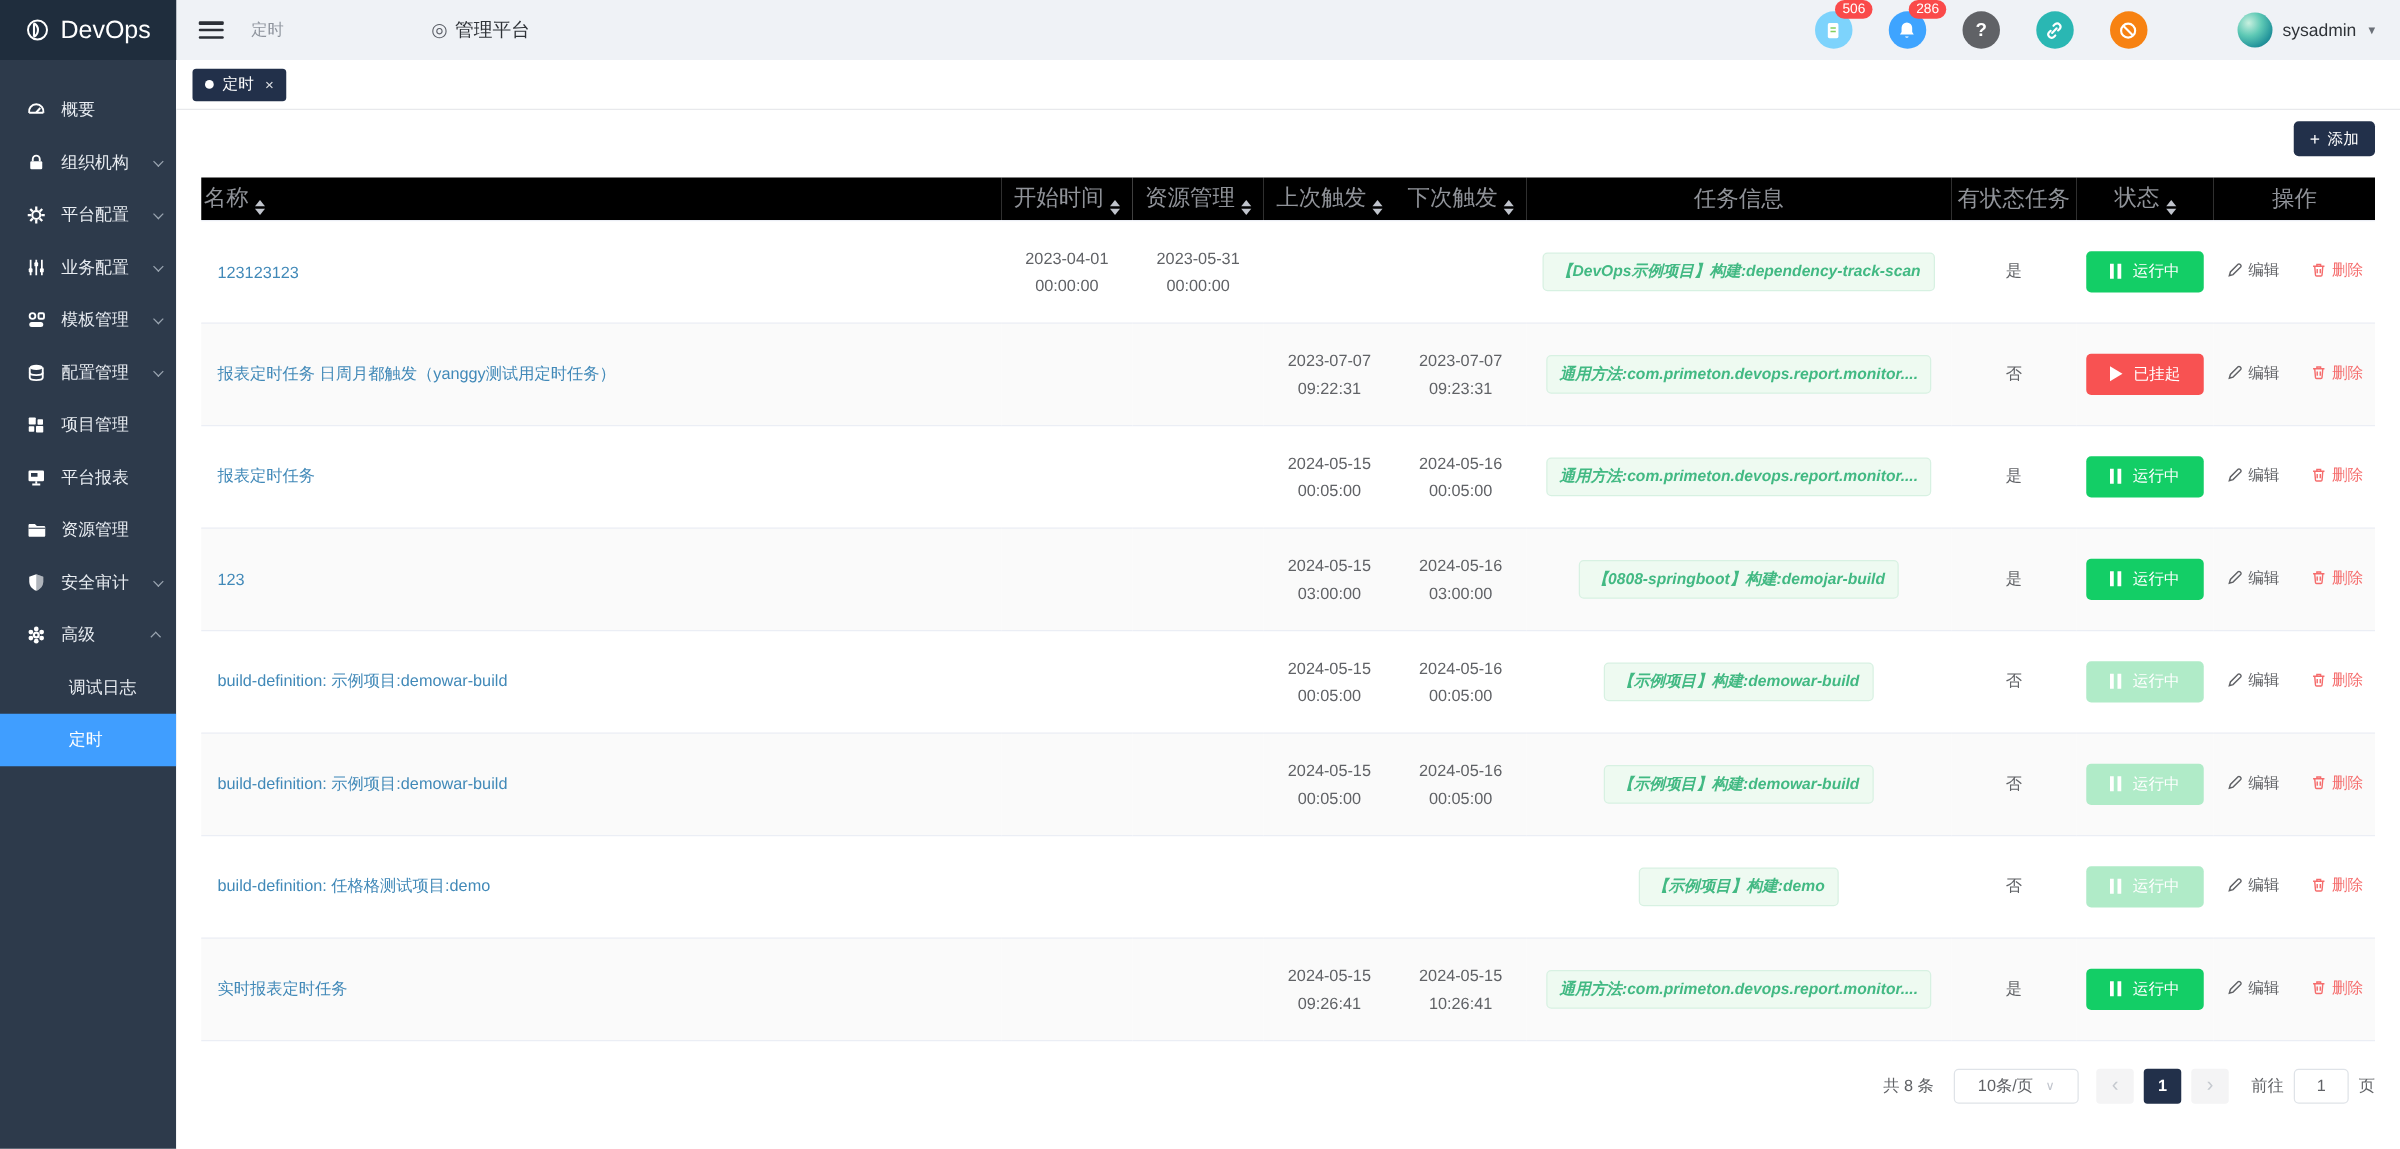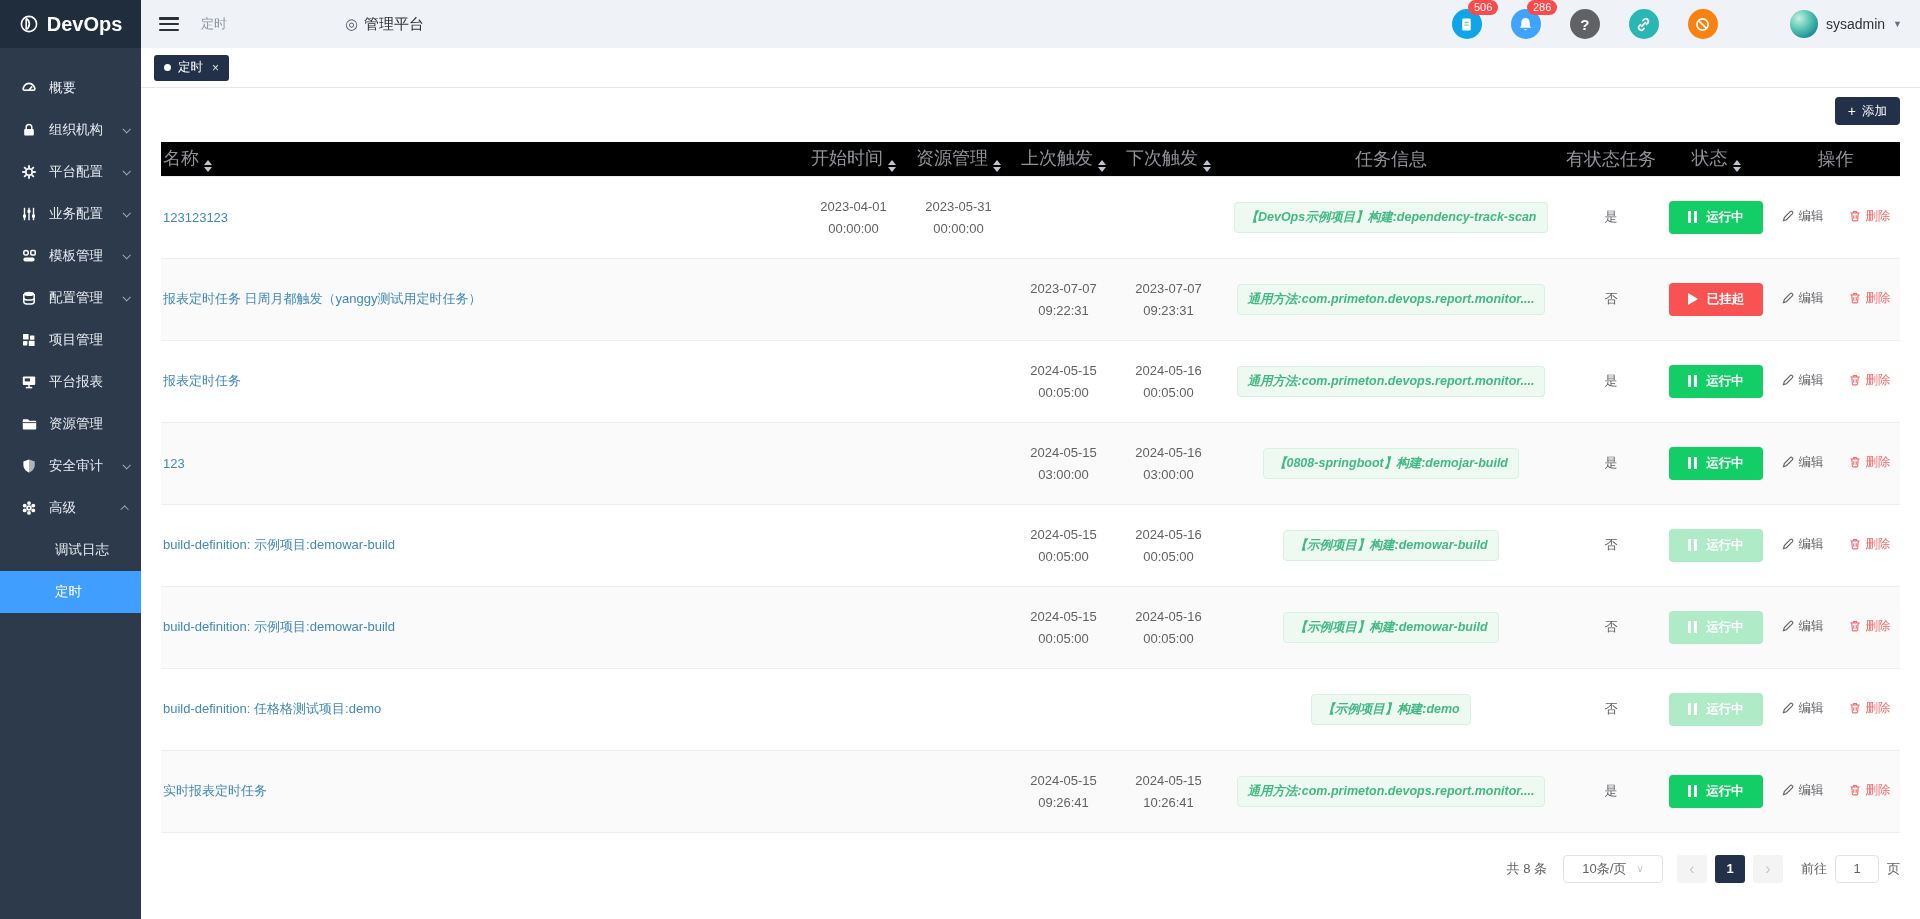--- a/index.html
+++ b/index.html
@@ -1,20 +1,20 @@
 <!DOCTYPE html>
 <html><head>
 <meta charset="utf-8">
 <style>
   * { margin:0; padding:0; box-sizing:border-box; }
   html,body { width:1920px; height:919px; overflow:hidden; font-family:"Liberation Sans", sans-serif; background:#fff; }
 
   
   .topbar { position:absolute; top:0; left:0; width:1920px; height:48px; background:#eff2f6; display:flex; align-items:center; z-index:5; }
-  .logo { width:141px; height:48px; background:#1f2d3d; color:#fff; font-size:20px; font-weight:bold; display:flex; align-items:center; justify-content:center; gap:8px; flex:0 0 141px; }
+  .logo { width:141px; height:48px; background:#1f2d3d; color:#fff; font-size:20px; font-weight:normal; display:flex; align-items:center; justify-content:center; gap:8px; flex:0 0 141px; }
   .logo svg { width:20px; height:20px; }
   .hamburger { width:20px; height:14px; margin-left:18px; display:flex; flex-direction:column; justify-content:space-between; cursor:pointer; }
   .hamburger i { display:block; height:2.5px; background:#2b2f36; border-radius:1px; }
   .crumb { margin-left:22px; font-size:13px; color:#8f959e; }
   .page-title { margin-left:118px; font-size:15px; color:#2f3338; display:flex; align-items:center; gap:6px; }
   .page-title .eye { font-size:15px; color:#5a5e66; }
   .topbar-right { margin-left:auto; display:flex; align-items:center; height:48px; }
   .qicons { display:flex; align-items:center; gap:29px; margin-right:58px; }
   .qicon { position:relative; width:30px; height:30px; border-radius:50%; display:flex; align-items:center; justify-content:center; cursor:pointer; }
   .qicon svg { width:17px; height:17px; }
@@ -52,24 +52,24 @@
   table { width:100%; border-collapse:collapse; table-layout:fixed; }
   thead th { height:34px; background:#000000; font-size:18px; font-weight:400; color:#909399; border-bottom:1px solid #ebeef5; }
   thead th.left { text-align:left; padding-left:2px; }
   .sorters { display:inline-flex; flex-direction:column; gap:2px; margin-left:5px; vertical-align:-1px; }
   .sorters i { display:block; width:0; height:0; border-left:4px solid transparent; border-right:4px solid transparent; }
   .sorters .su { border-bottom:5px solid #c0c4cc; }
   .sorters .sd { border-top:5px solid #c0c4cc; }
   tbody td { height:82px; border-bottom:1px solid #ebeef5; font-size:13px; color:#606266; text-align:center; vertical-align:middle; }
   tbody td.left { text-align:left; padding-left:2px; }
   tbody tr.striped { background:#fafafa; }
-  .name-link { color:#4189b8; text-decoration:none; cursor:pointer; }
+  .name-link { color:#4189b8; text-decoration:none; cursor:pointer;margin-left:11px; }
   .dline { line-height:15px; margin:7px 0; }
   .tag { display:inline-block; background:#eefaf1; border:1px solid #d7f1e2; color:#42b983; border-radius:4px; padding:6px 10px; font-size:12.5px; font-weight:bold; white-space:nowrap;font-style:italic; }
-  .status-btn { width:94px; height:33px; border:none; border-radius:4px; color:#fff; font-size:12.5px; font-weight:bold; display:inline-flex; align-items:center; justify-content:center; gap:9px; cursor:pointer; font-family:inherit; }
+  .status-btn { width:94px; height:33px; border:none; border-radius:4px; color:#fff; font-size:12.5px; font-weight:normal; display:inline-flex; align-items:center; justify-content:center; gap:9px; cursor:pointer; font-family:inherit; }
   .status-btn.running { background:#13ce66; }
   .status-btn.suspended { background:#f85252; }
   .status-btn.running_disabled { background:#b0ebc8; cursor:not-allowed; }
   .ic-pause { width:9px; height:12px; border-left:3px solid #fff; border-right:3px solid #fff; }
   .ic-play { width:0; height:0; border-left:10px solid #fff; border-top:6px solid transparent; border-bottom:6px solid transparent; }
   .op-link { display:inline-flex; align-items:center; gap:4px; font-size:12.5px; cursor:pointer; }
   .op-link svg { width:14px; height:14px; }
   .op-edit { color:#606266; }
   .op-del { color:#f56c6c; margin-left:24px; }
 
@@ -98,21 +98,21 @@
       <i></i>
       <i></i>
     </div>
   <span class="crumb">定时</span>
   <span class="page-title">
     <span class="eye">◎</span>
     <span>管理平台</span>
   </span>
   <div class="topbar-right">
     <div class="qicons" id="qicons">
-        <div class="qicon" style="background: #0ea5e9; justify-content: center;">
+        <div class="qicon" style="background: #7dd3fc; justify-content: center;">
           <span style="display: flex;">
             <svg viewBox="0 0 16 16">
               <rect x="4" y="2.3" width="8" height="11.4" rx="1.2" fill="#fff"></rect>
               <g stroke="#84cf61" stroke-width="1.1">
                 <line x1="6" y1="6" x2="10" y2="6"></line>
                 <line x1="6" y1="8.6" x2="10" y2="8.6"></line>
               </g>
             </svg>
           </span>
           <span class="badge">506</span>

